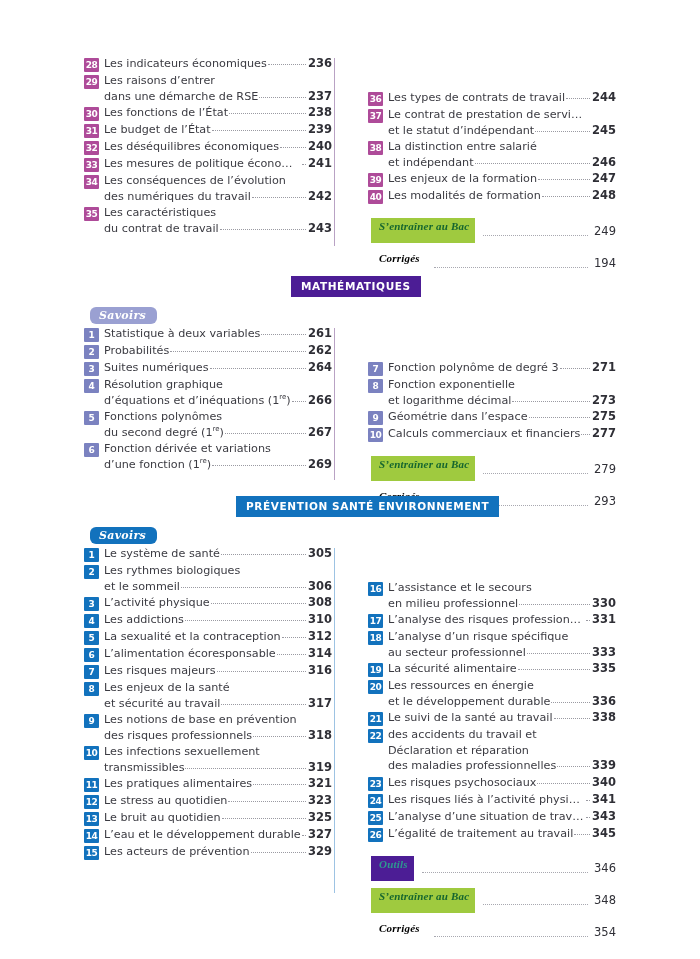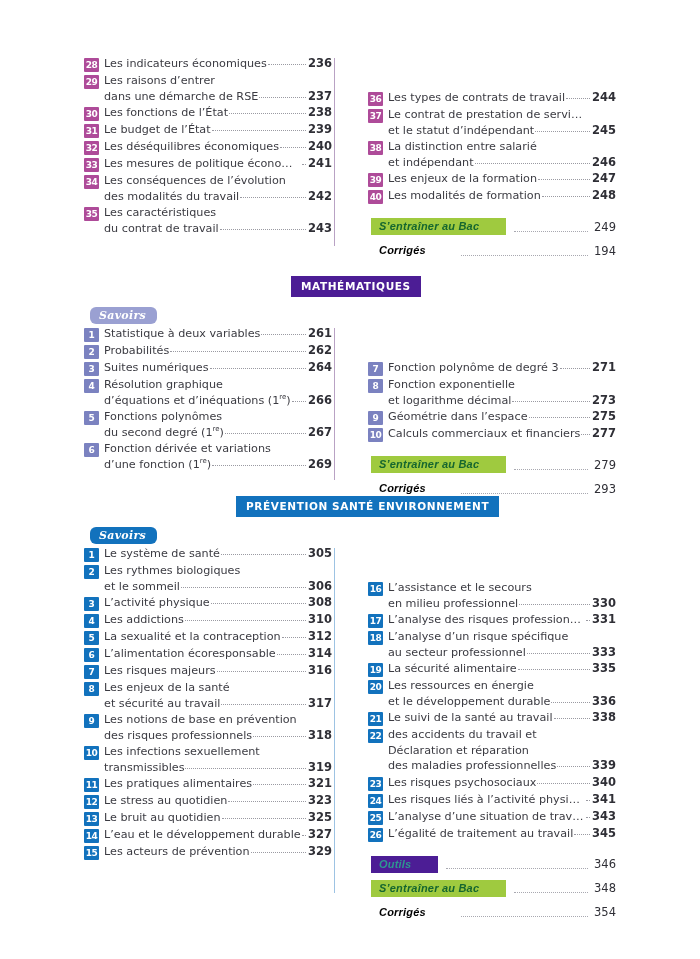--- a/index.html
+++ b/index.html
@@ -172,24 +172,24 @@
   
   .special-block { margin-top: 14px; }
   .special-row {
     display: flex;
     align-items: center;
     margin-bottom: 7px;
     padding-left: 3px;
   }
   .special-tag {
     flex: 0 0 auto;
-    height: 17px;
+    height: 25px;
     line-height: 17px;
-    padding: 0 27px 0 8px;
-    font-family: Liberation Sans, sans-serif;
+    padding: 0 6px 0 8px;
+    font-family: Liberation Serif, serif;
     font-style: italic;
     font-weight: bold;
     font-size: 11px;
     letter-spacing: 0.2px;
   }
   .tag-bac     { background: #9fca3f; color: #15662f; }
   .tag-outils  { background: #4c1d95; color: #2e9790; }
 
   .special-row .dots {
     flex: 1 1 auto;
@@ -281,21 +281,21 @@
           </div>
           <div class="entry">
             <div class="num num-eco">34</div>
             <div class="entry-body">
               <div class="line noleader">
                 <span class="txt">Les conséquences de l’évolution</span>
                 <span class="dots"></span>
                 <span class="pg">&nbsp;</span>
               </div>
               <div class="line">
-                <span class="txt">des modalités du travail</span>
+                <span class="txt">des numériques du travail</span>
                 <span class="dots"></span>
                 <span class="pg">242</span>
               </div>
             </div>
           </div>
           <div class="entry">
             <div class="num num-eco">35</div>
             <div class="entry-body">
               <div class="line noleader">
                 <span class="txt">Les caractéristiques</span>

